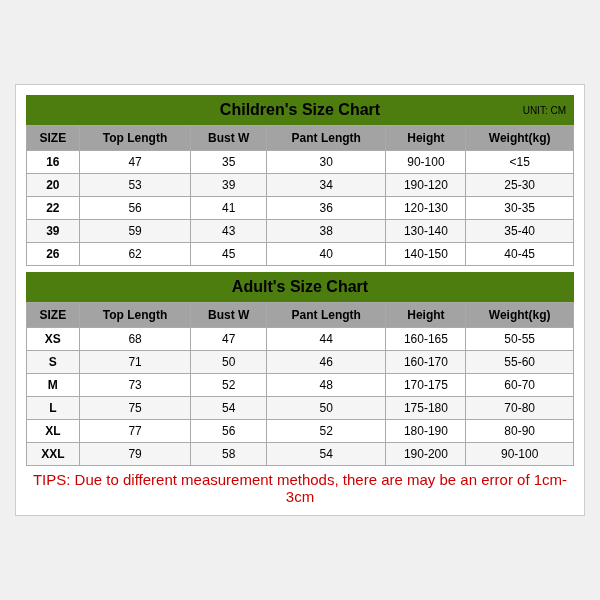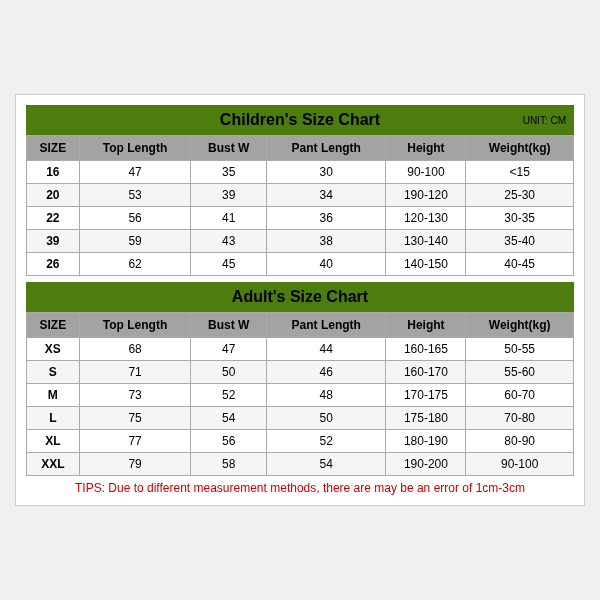--- a/index.html
+++ b/index.html
@@ -54,21 +54,21 @@
     tr:nth-child(even) td {
       background: #f5f5f5;
     }
     tr:nth-child(odd) td {
       background: #fff;
     }
     .size-col {
       font-weight: bold;
     }
     .tips {
-      font-size: 12px;
+      font-size: 15px;
       color: #cc0000;
       text-align: center;
       margin-top: 5px;
     }
     .spacer {
       height: 6px;
     }
   </style>
 </head>
 <body>

